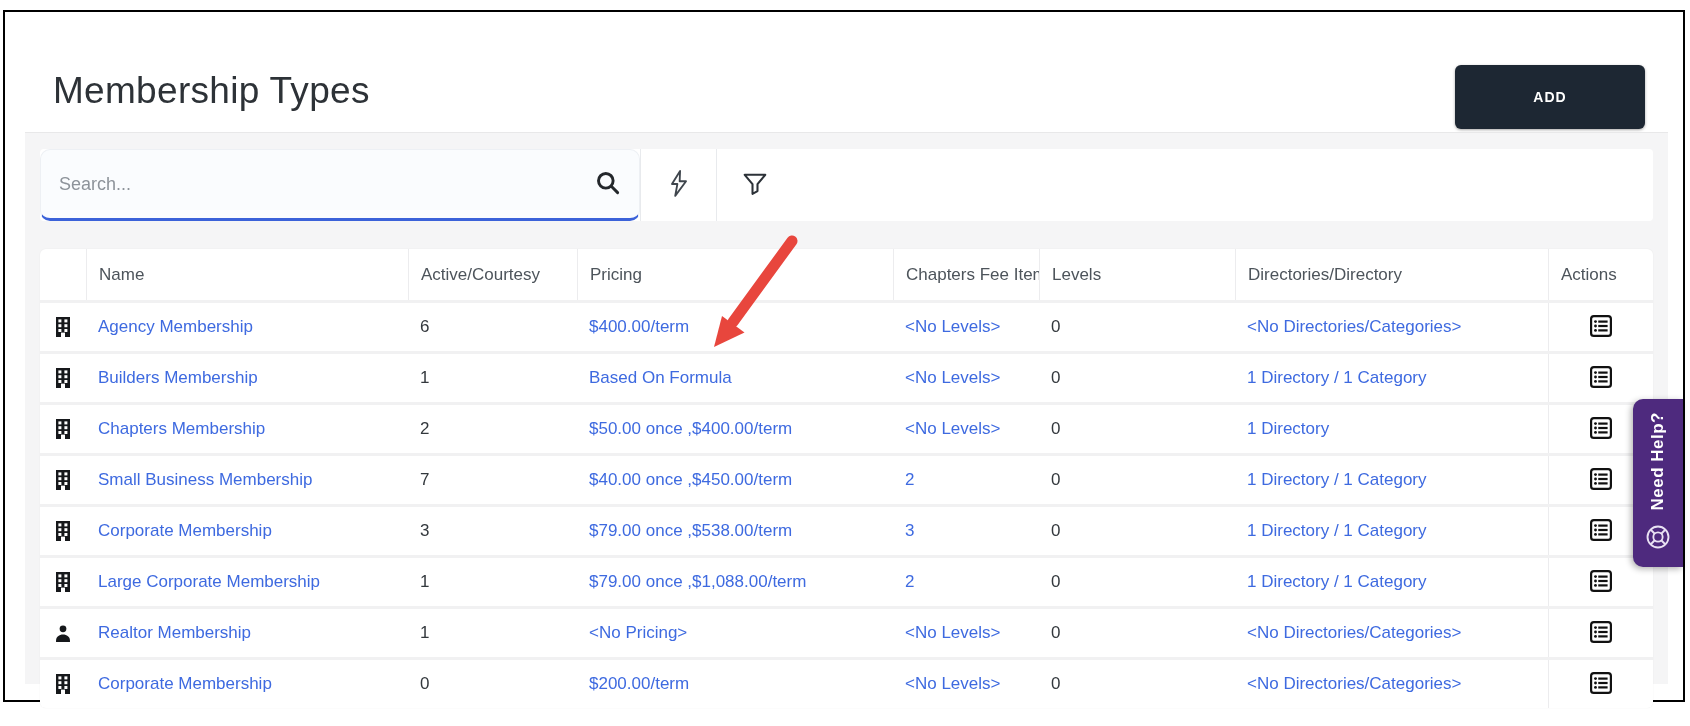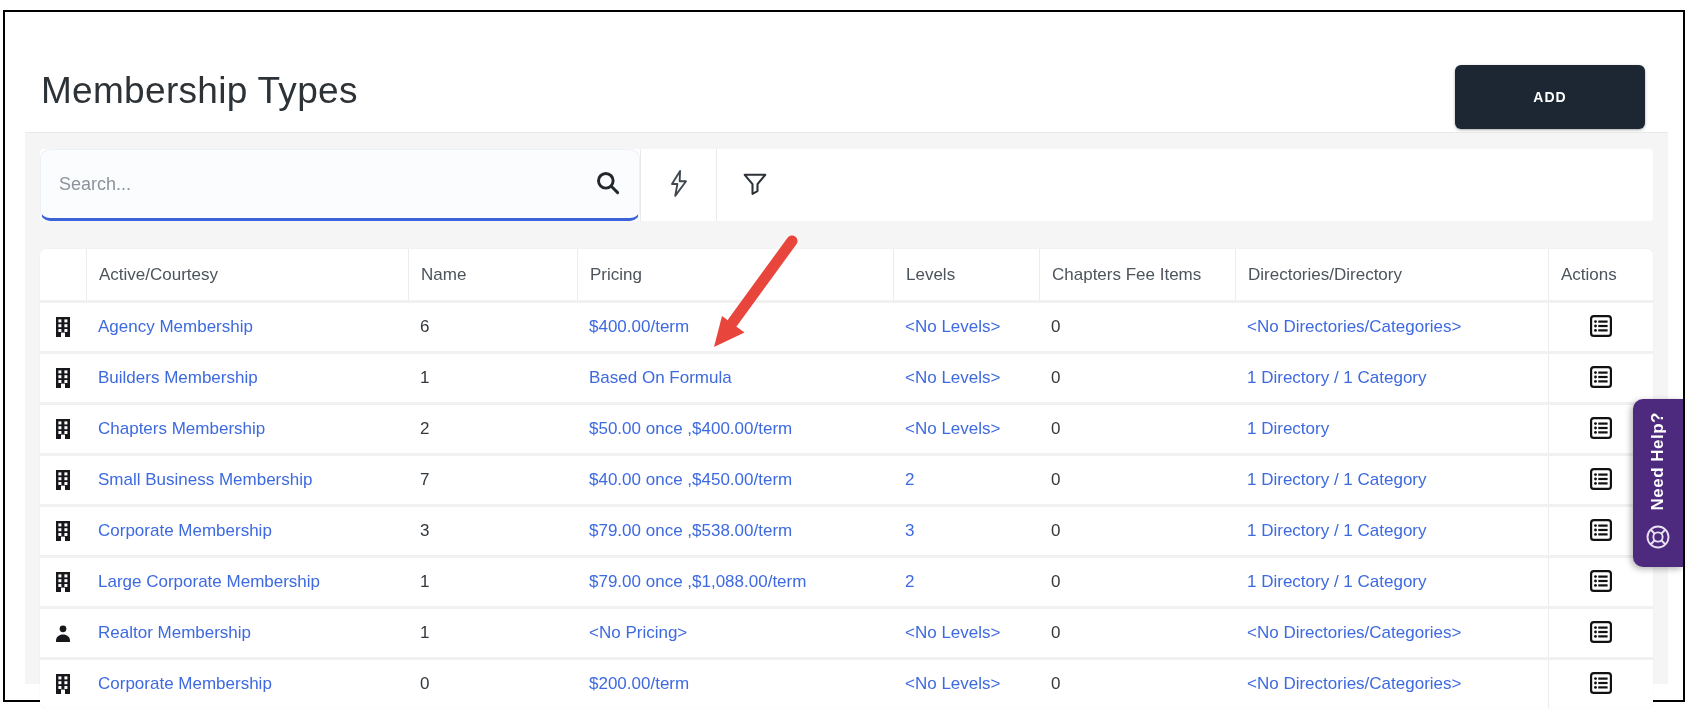--- a/index.html
+++ b/index.html
@@ -2,21 +2,21 @@
 <html><head>
 <meta charset="utf-8">
 <style>
   * { box-sizing: border-box; margin: 0; padding: 0; }
   html,body { width:1690px; height:726px; background:#fff; overflow:hidden;
     font-family:"Liberation Sans","DejaVu Sans",sans-serif; }
   .frame { position:absolute; left:3px; top:10px; width:1682px; height:692px;
     border:2px solid #000; background:#fff; }
 
   
-  .page-title { position:absolute; left:36px; top:58px; font-size:37px; font-weight:400;
+  .page-title { position:absolute; left:48px; top:58px; font-size:37px; font-weight:400;
     color:#2d3237; letter-spacing:.3px; }
   .add-btn { position:absolute; left:1450px; top:53px; width:190px; height:64px;
     background:#1d2733; color:#fff; border:none; border-radius:6px; font-size:14px;
     font-weight:700; letter-spacing:1px; cursor:pointer; box-shadow:0 1px 3px rgba(0,0,0,.35);
     font-family:inherit; }
 
   
   .panel { position:absolute; left:20px; top:120px; width:1643px; height:552px;
     background:#f5f5f6; border-top:1px solid #e8e8e9; padding:16px 15px; }
 
@@ -93,25 +93,25 @@
             <path d="M2.5 3.5 h19 l-7.2 8.6 v6.4 l-4.6 2.6 v-9 Z"></path>
           </svg>
         </span>
       </button>
     </div>
 
     <div class="table-card">
 
       <div class="trow thead">
         <div class="cell c-icon"></div>
+        <div class="cell">Name</div>
         <div class="cell">Active/Courtesy</div>
-        <div class="cell">Name</div>
         <div class="cell">Pricing</div>
+        <div class="cell">Chapters Fee Items</div>
         <div class="cell">Levels</div>
-        <div class="cell">Chapters Fee Items</div>
         <div class="cell">Directories/Directory</div>
         <div class="cell c-actions">Actions</div>
       </div>
 
       <div class="trow">
         <div class="cell c-icon">
           <svg width="16" height="20" viewBox="0 0 16 20">
               <path fill="#16181b" d="M1 0h14v20H1z"></path>
               <g fill="#fff">
                 <rect x="3.4" y="2.4" width="3" height="3"></rect>

